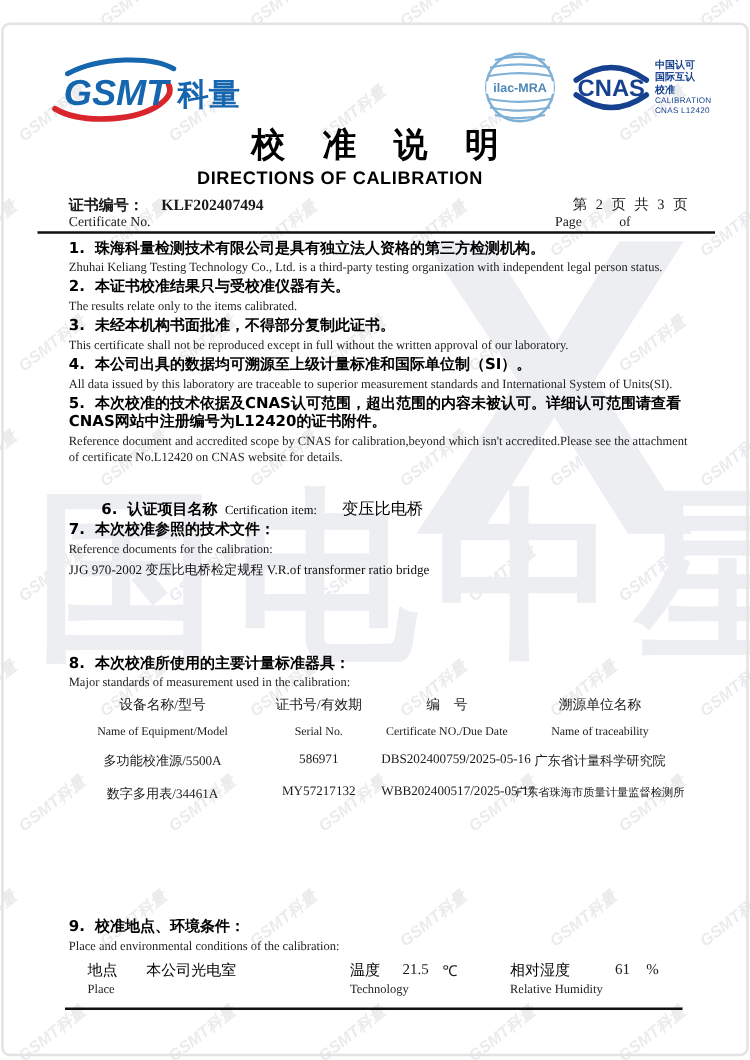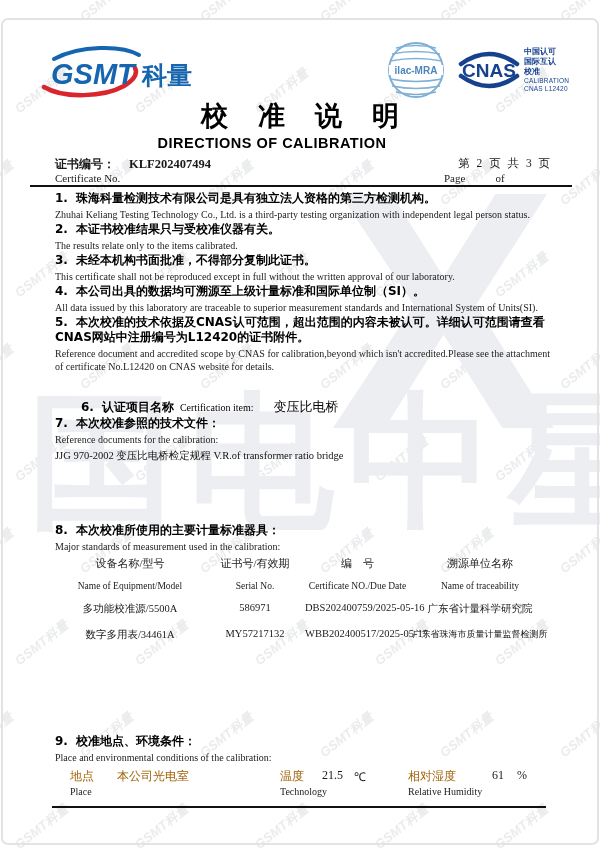--- a/index.html
+++ b/index.html
@@ -74,21 +74,21 @@
                display:grid; grid-template-columns:150px 100px 105px 140px; row-gap:2px; }
   .std-table .cell { text-align:center; white-space:nowrap; overflow:visible; }
   .th-cn { font-family:"Liberation Serif",serif; font-size:11px; padding-bottom:8px; }
   .th-en { font-family:"Liberation Serif",serif; font-size:9.5px; padding-bottom:9px; }
   .td { font-family:"Liberation Serif",serif; font-size:10.5px; padding-bottom:10px; }
   .td.small { font-size:9px; }
 
   #item9 { top:734px; }
   .env-row { left:55px; top:768px; width:510px; height:36px; }
   .env-row span { position:absolute; white-space:nowrap; }
-  .lbl-cn { font-family:"DejaVu Sans",sans-serif; font-size:12px; color:#a16207; }
+  .lbl-cn { font-family:"DejaVu Sans",sans-serif; font-size:12px; color:#000000; }
   .lbl-en { font-family:"Liberation Serif",serif; font-size:10px; top:18px; color:#222; }
   .val { font-family:"Liberation Serif",serif; font-size:12px; }
 </style>
 </head>
 <body>
 
 <div class="page">
 
   <div class="wm-layer" id="wm-tiles">
       <span class="wm-tile" style="left: -45px; top: -10px;">GSMT科量</span>

